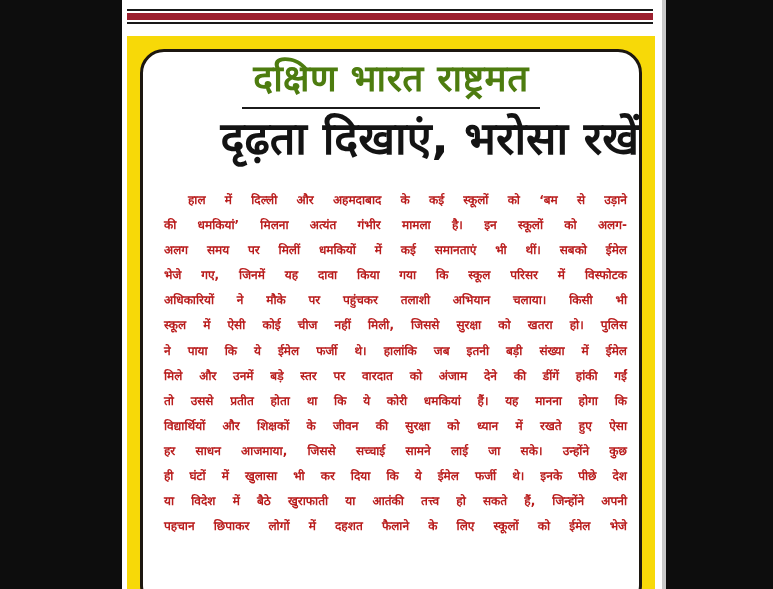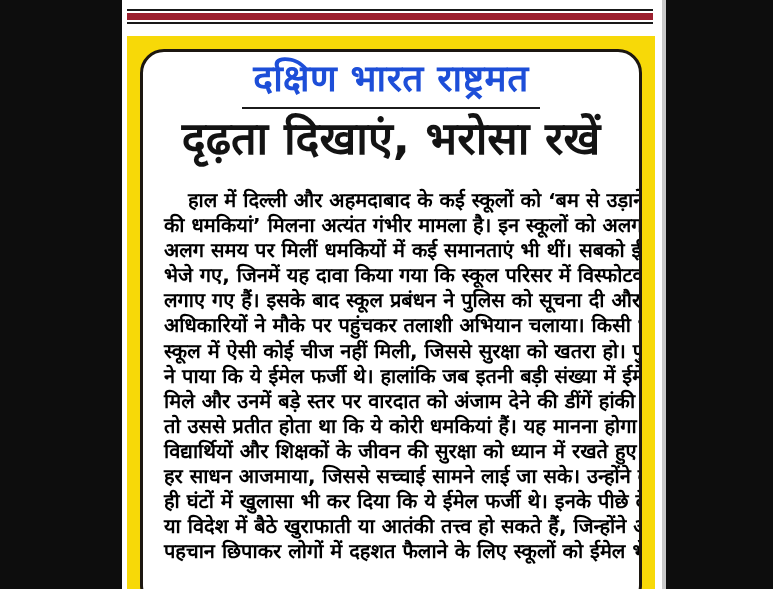--- a/index.html
+++ b/index.html
@@ -56,41 +56,41 @@
     border: 3px solid #1c1710;
     border-radius: 24px;
     overflow: hidden;
   }
   .masthead {
     margin-top: 4px;
     text-align: center;
     font-size: 37px;
     line-height: 46px;
     font-weight: bold;
-    color: #1d4ed8;
+    color: #4d7c0f;
     letter-spacing: 0.5px;
   }
   .masthead-separator {
     width: 298px;
     height: 2px;
     background: #1b1b1b;
     margin: 5px auto 0 auto;
   }
   .headline {
     margin-top: 2px;
-    text-align: center;
+    text-align: right;
     font-size: 45px;
     line-height: 56px;
     font-weight: bold;
     color: #131313;
   }
   .article-body {
     padding: 21px 12px 0 21px;
-    color: #000000;
-    font-size: 20px;
+    color: #b91c1c;
+    font-size: 12px;
     font-weight: 700;
   }
   .body-line {
     line-height: 25.1px;
     white-space: nowrap;
     text-align: justify;
     text-align-last: justify;
     -moz-text-align-last: justify;
   }
   .body-line.first { text-indent: 24px; }
@@ -116,21 +116,20 @@
 
         <div class="masthead-separator"></div>
 
         <h1 class="headline">दृढ़ता दिखाएं, भरोसा रखें</h1>
 
         <div class="article-body">
           <div class="body-line first">हाल में दिल्ली और अहमदाबाद के कई स्कूलों को ‘बम से उड़ाने</div>
           <div class="body-line">की धमकियां’ मिलना अत्यंत गंभीर मामला है। इन स्कूलों को अलग-</div>
           <div class="body-line">अलग समय पर मिलीं धमकियों में कई समानताएं भी थीं। सबको ईमेल</div>
           <div class="body-line">भेजे गए, जिनमें यह दावा किया गया कि स्कूल परिसर में विस्फोटक</div>
-          <div class="body-line">लगाए गए हैं। इसके बाद स्कूल प्रबंधन ने पुलिस को सूचना दी और</div>
           <div class="body-line">अधिकारियों ने मौके पर पहुंचकर तलाशी अभियान चलाया। किसी भी</div>
           <div class="body-line">स्कूल में ऐसी कोई चीज नहीं मिली, जिससे सुरक्षा को खतरा हो। पुलिस</div>
           <div class="body-line">ने पाया कि ये ईमेल फर्जी थे। हालांकि जब इतनी बड़ी संख्या में ईमेल</div>
           <div class="body-line">मिले और उनमें बड़े स्तर पर वारदात को अंजाम देने की डींगें हांकी गईं</div>
           <div class="body-line">तो उससे प्रतीत होता था कि ये कोरी धमकियां हैं। यह मानना होगा कि</div>
           <div class="body-line">विद्यार्थियों और शिक्षकों के जीवन की सुरक्षा को ध्यान में रखते हुए ऐसा</div>
           <div class="body-line">हर साधन आजमाया, जिससे सच्चाई सामने लाई जा सके। उन्होंने कुछ</div>
           <div class="body-line">ही घंटों में खुलासा भी कर दिया कि ये ईमेल फर्जी थे। इनके पीछे देश</div>
           <div class="body-line">या विदेश में बैठे खुराफाती या आतंकी तत्त्व हो सकते हैं, जिन्होंने अपनी</div>
           <div class="body-line">पहचान छिपाकर लोगों में दहशत फैलाने के लिए स्कूलों को ईमेल भेजे</div>

